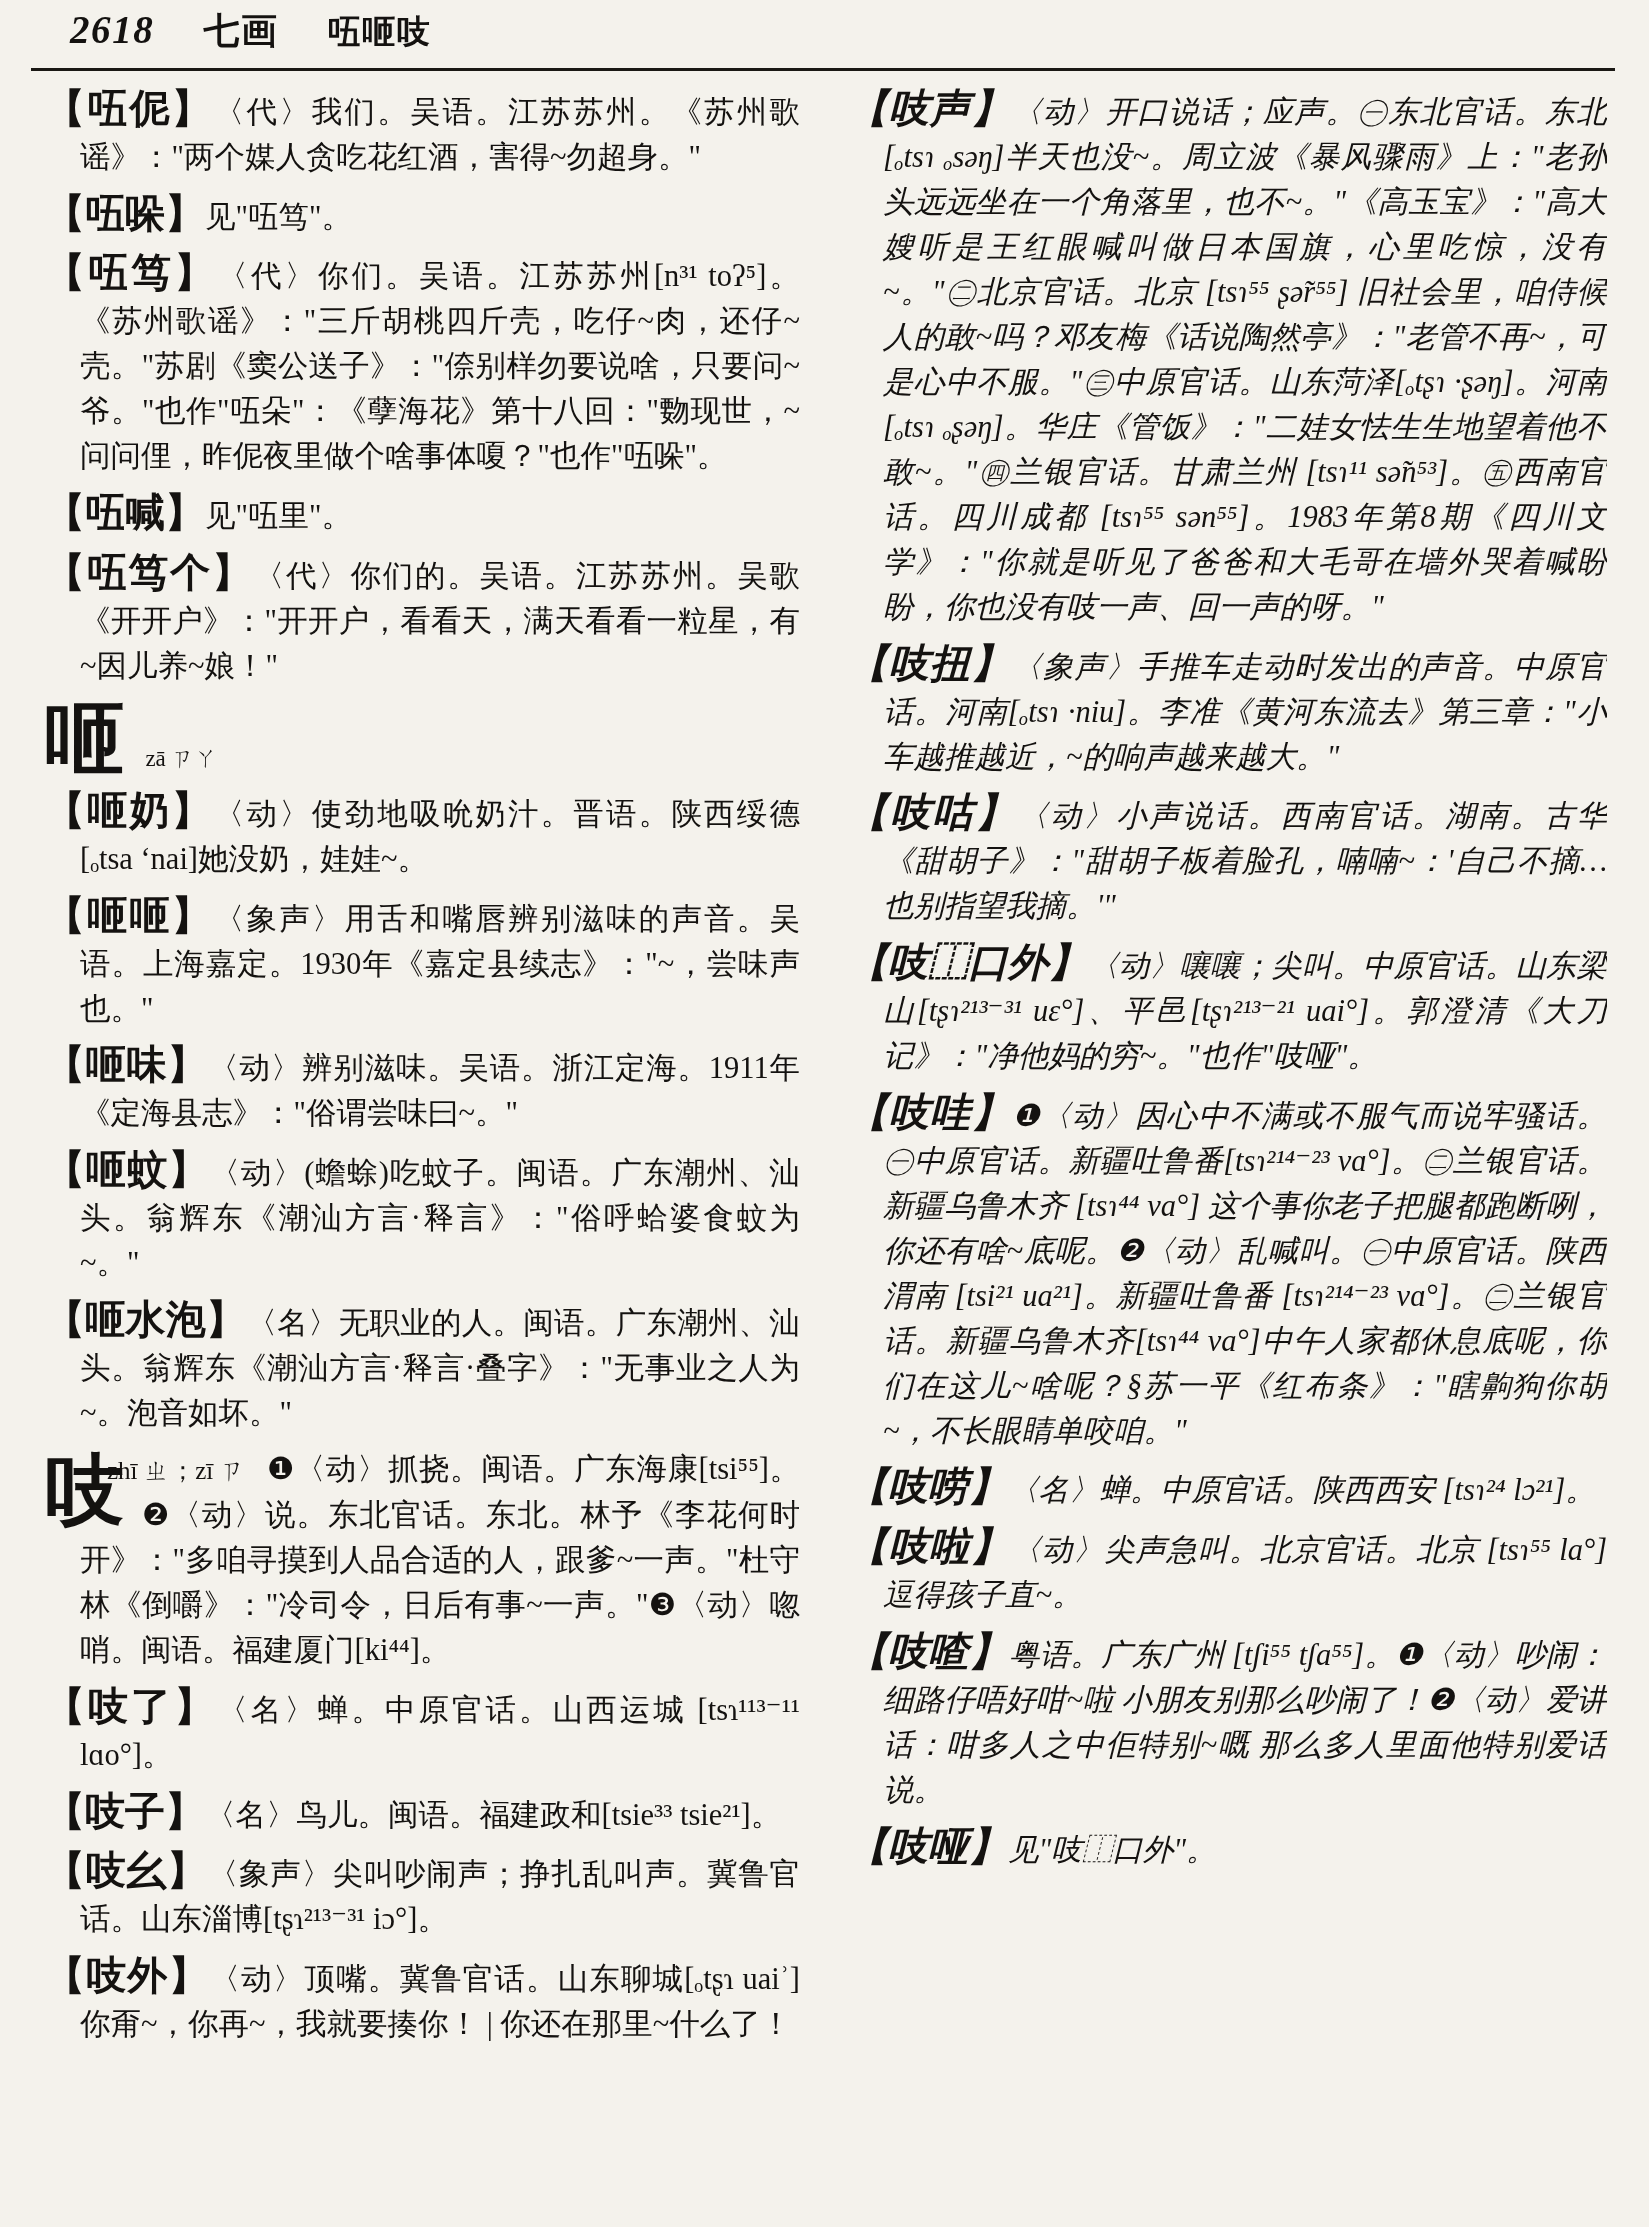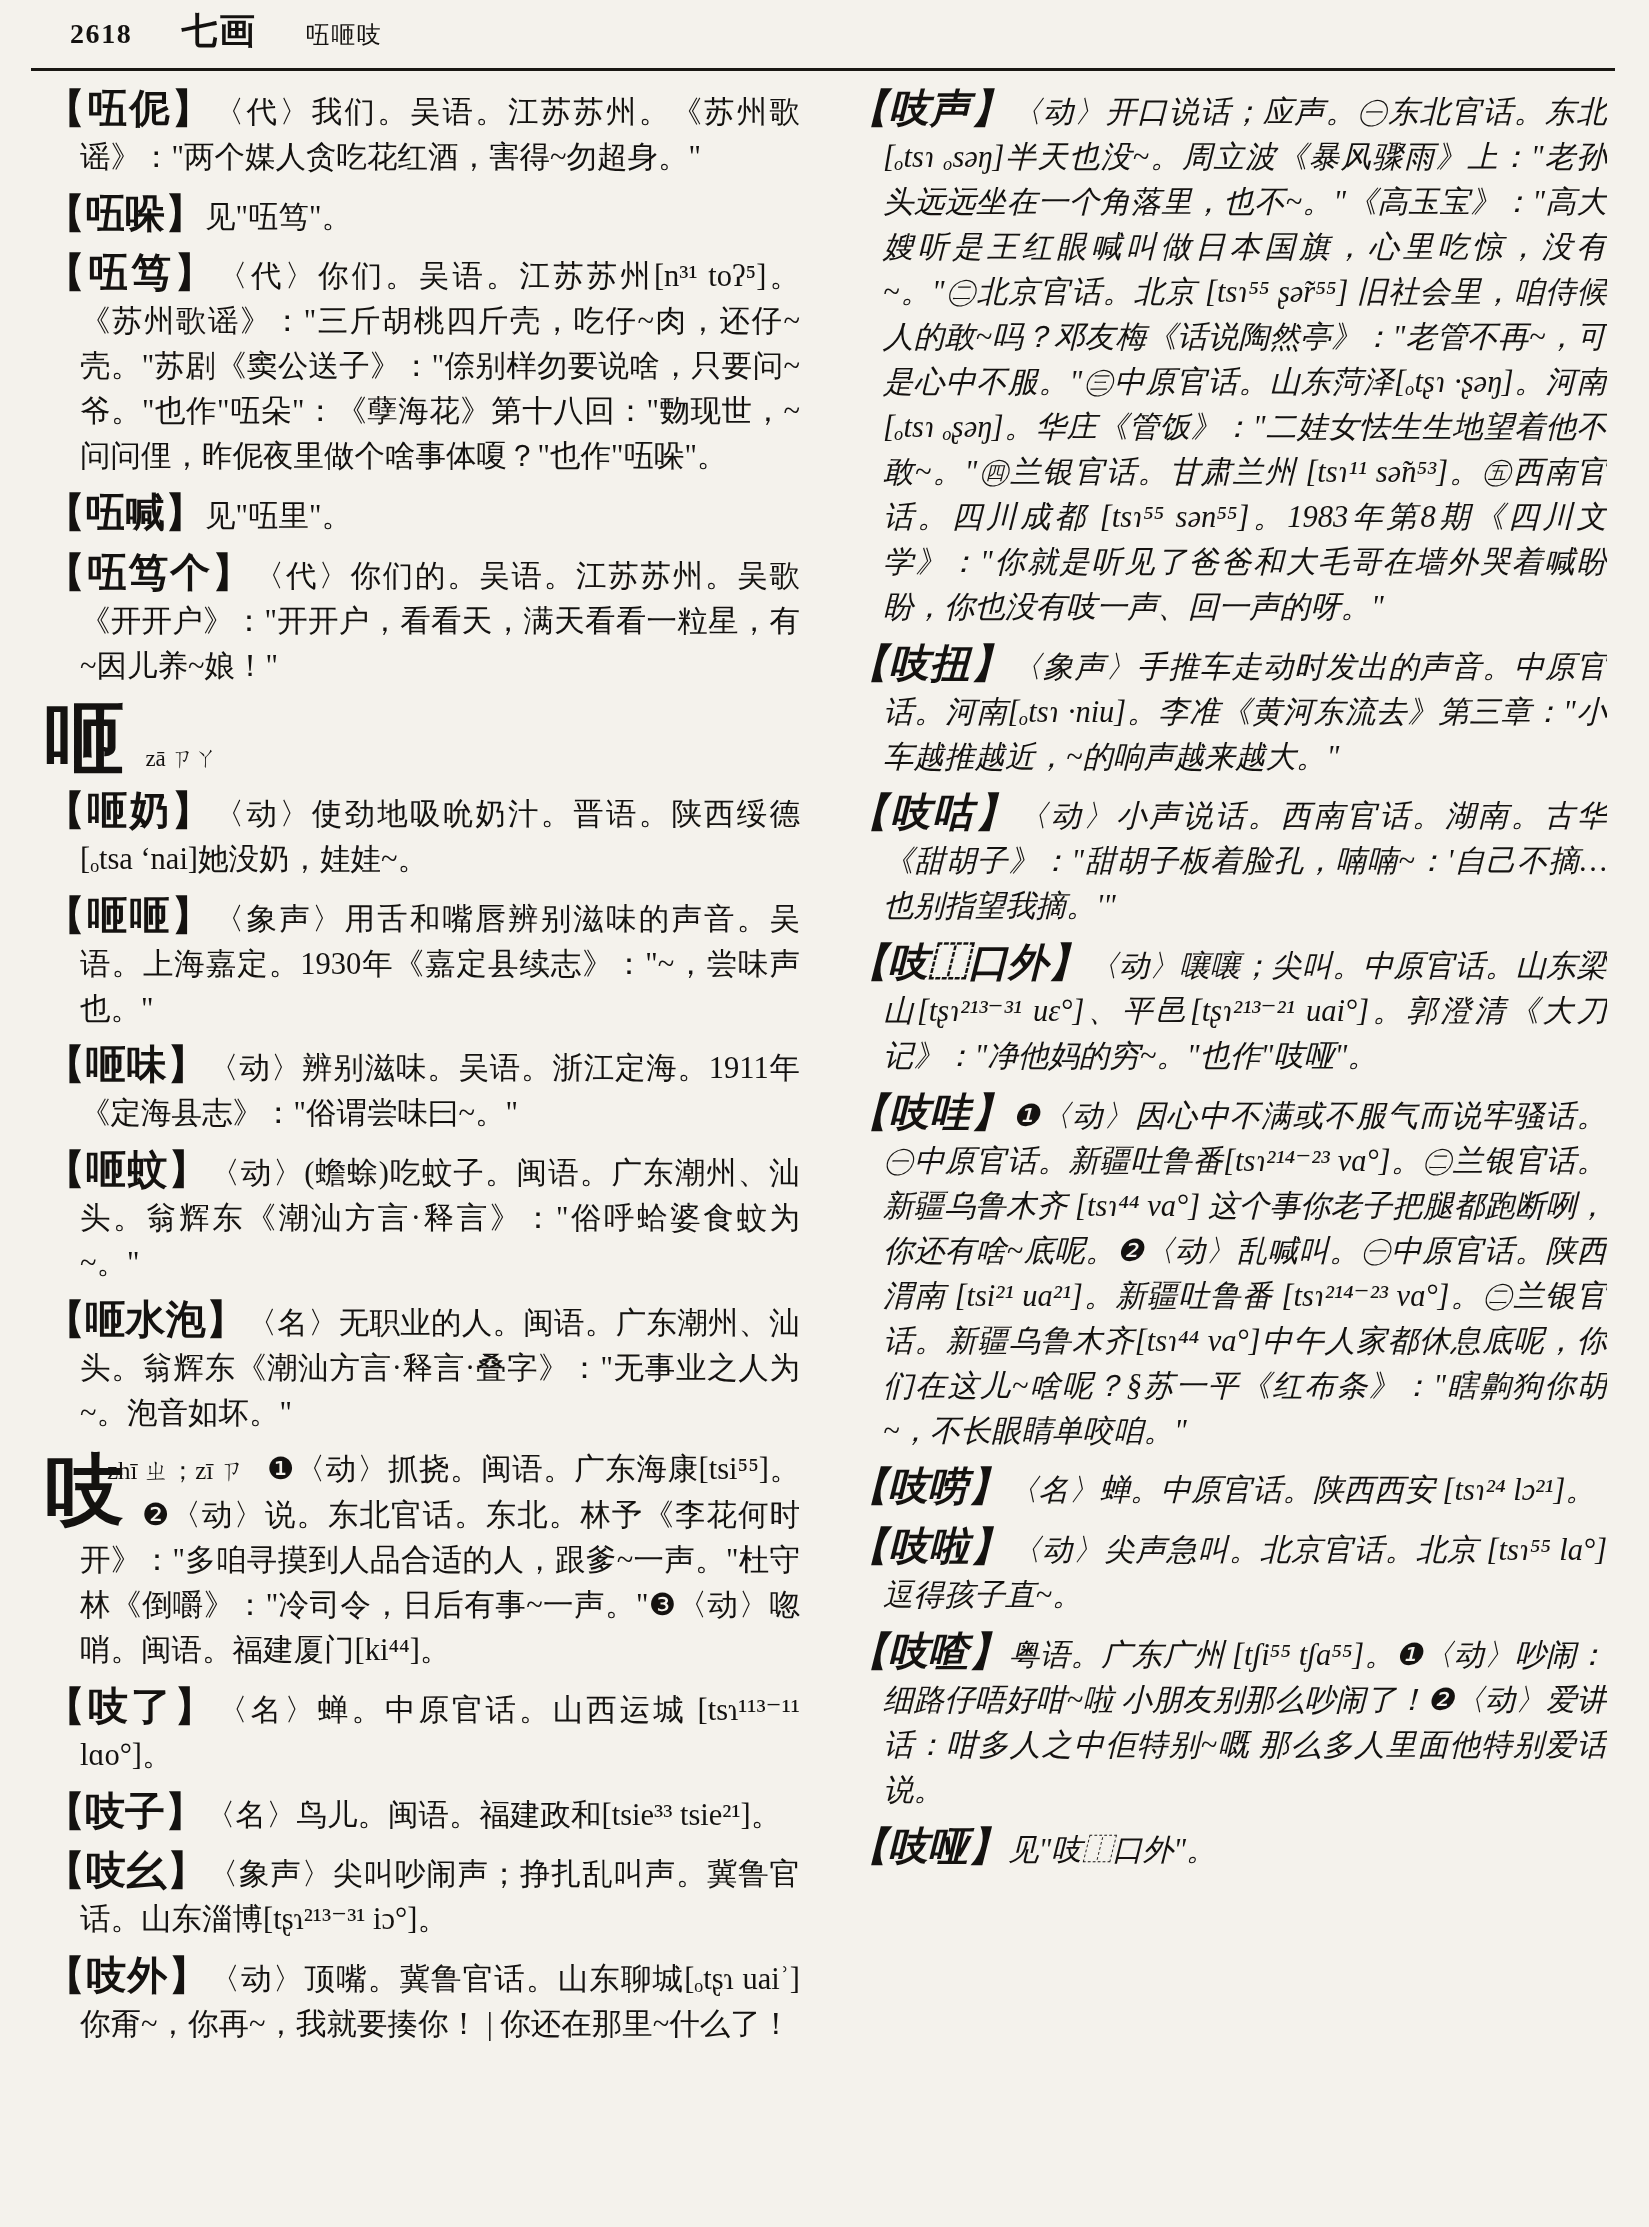--- a/index.html
+++ b/index.html
@@ -10,22 +10,22 @@
     font-family:"Liberation Serif","DejaVu Serif",serif;
     position:relative;
     overflow:hidden;
   }
   .pageheader{
     position:absolute;top:6.6px;left:70px;
     font-size:36px;font-weight:bold;
     display:flex;align-items:baseline;gap:49px;
     letter-spacing:1.6px;
   }
-  .pagenum{font-size:28px;}
-  .hdchars{font-size:24px;font-weight:normal;}
+  .pagenum{font-style:italic;font-size:39px;}
+  .hdchars{font-size:33px;font-weight:bold;}
   .rule{
     position:absolute;top:68px;left:31px;width:1584px;height:3.3px;
     background:#1a1814;
   }
   .col{
     position:absolute;top:86px;
     font-size:30.5px;line-height:45px;
     text-align:justify;
   }
   .col-left{left:45px;width:755px;height:2128px;overflow:hidden;}

